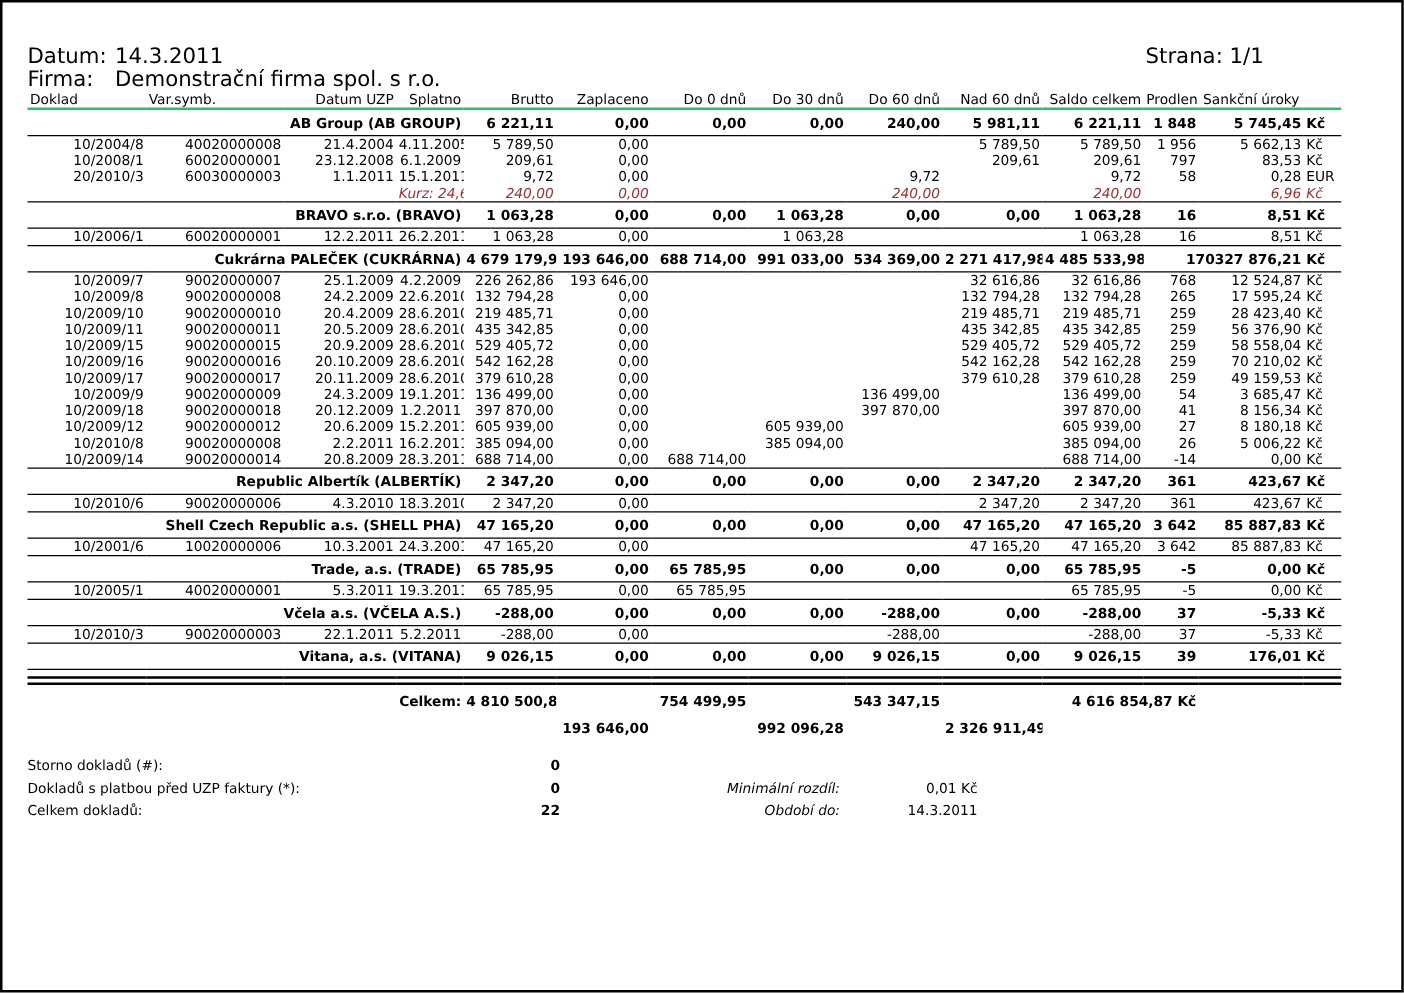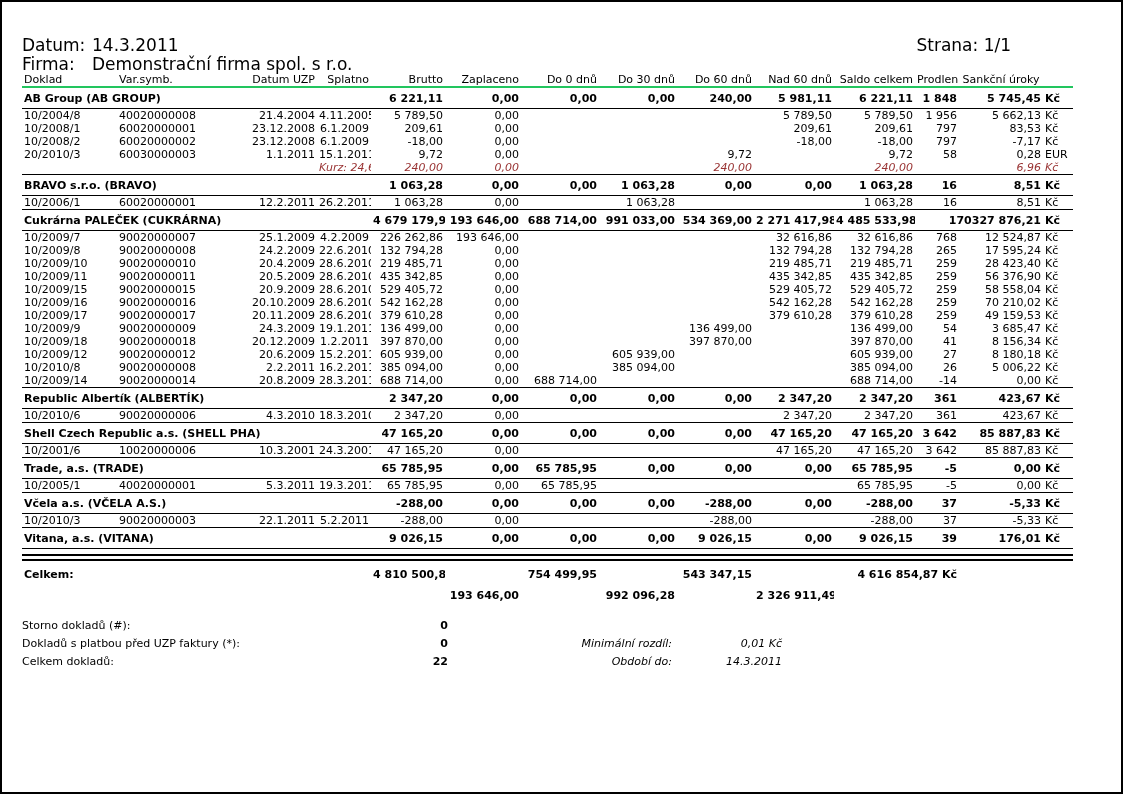--- a/index.html
+++ b/index.html
@@ -17,38 +17,38 @@
   .page-info{margin-right:92px;line-height:19px;}
   
   .title{text-align:center;font-size:22px;font-weight:bold;margin:24px 0 16px 0;letter-spacing:0.2px;}
   
   table.rep{border-collapse:collapse;table-layout:fixed;width:1051px;font-size:11px;}
   table.rep td,table.rep th{padding:0 2px;white-space:nowrap;overflow:hidden;line-height:12px;vertical-align:bottom;}
   thead th{font-weight:normal;text-align:right;vertical-align:bottom;border-bottom:2px solid #22c55e;padding-bottom:2px;}
   thead th.l{text-align:left;}
   thead th.c{text-align:center;white-space:normal;}
   td.num{text-align:right;}
-  td.l{text-align:left;}
+  td.l{text-align:right;}
   td.ind{padding-left:5px;}
   td.vs{padding-left:32px;}
   td.mena{text-align:left;padding-left:6px;}
   tr.group td{border-top:1px solid #000;border-bottom:1px solid #000;font-weight:bold;padding-top:4px;padding-bottom:3px;line-height:13px;}
   tbody.grp tr.det td{padding-top:1px;}
   tbody.grp:last-of-type tr:last-child td{border-bottom:1px solid #000;}
   tr.fx td{font-style:italic;}
   tr.spacer td{height:5px;padding:0;line-height:5px;}
   tr.double td{border-top:2px solid #000;border-bottom:2px solid #000;height:3px;padding:0;line-height:3px;}
   tbody.sum td{font-weight:bold;padding-top:7px;line-height:14px;}
   
   .stats{margin-top:14px;font-size:11px;}
   .stats .srow{display:flex;line-height:18px;}
   .stats .slabel{width:388px;font-weight:normal;}
   .stats .sval{width:38px;text-align:right;font-weight:bold;}
   .stats .snlabel{width:192px;text-align:right;font-style:italic;margin-left:32px;}
-  .stats .snval{width:110px;text-align:right;font-style:italic;}
+  .stats .snval{width:110px;text-align:right;}
 </style>
 </head>
 <body>
 
 <div class="content">
 
   <div class="meta">
     <div class="meta-left">
       <div class="row">
         <span class="meta-label">Datum:</span>
@@ -138,36 +138,20 @@
           <td class="num"></td>
           <td class="num"></td>
           <td class="num"></td>
           <td class="num">209,61</td>
           <td class="num">209,61</td>
           <td class="num">797</td>
           <td class="num">83,53</td>
           <td class="mena">Kč</td>
         </tr>
         <tr class="det">
-          <td class="l ind">10/2008/2</td>
-          <td class="l vs">60020000002</td>
-          <td class="num">23.12.2008</td>
-          <td class="num">6.1.2009</td>
-          <td class="num">-18,00</td>
-          <td class="num">0,00</td>
-          <td class="num"></td>
-          <td class="num"></td>
-          <td class="num"></td>
-          <td class="num">-18,00</td>
-          <td class="num">-18,00</td>
-          <td class="num">797</td>
-          <td class="num">-7,17</td>
-          <td class="mena">Kč</td>
-        </tr>
-        <tr class="det">
           <td class="l ind">20/2010/3</td>
           <td class="l vs">60030000003</td>
           <td class="num">1.1.2011</td>
           <td class="num">15.1.2011</td>
           <td class="num">9,72</td>
           <td class="num">0,00</td>
           <td class="num"></td>
           <td class="num"></td>
           <td class="num">9,72</td>
           <td class="num"></td>

